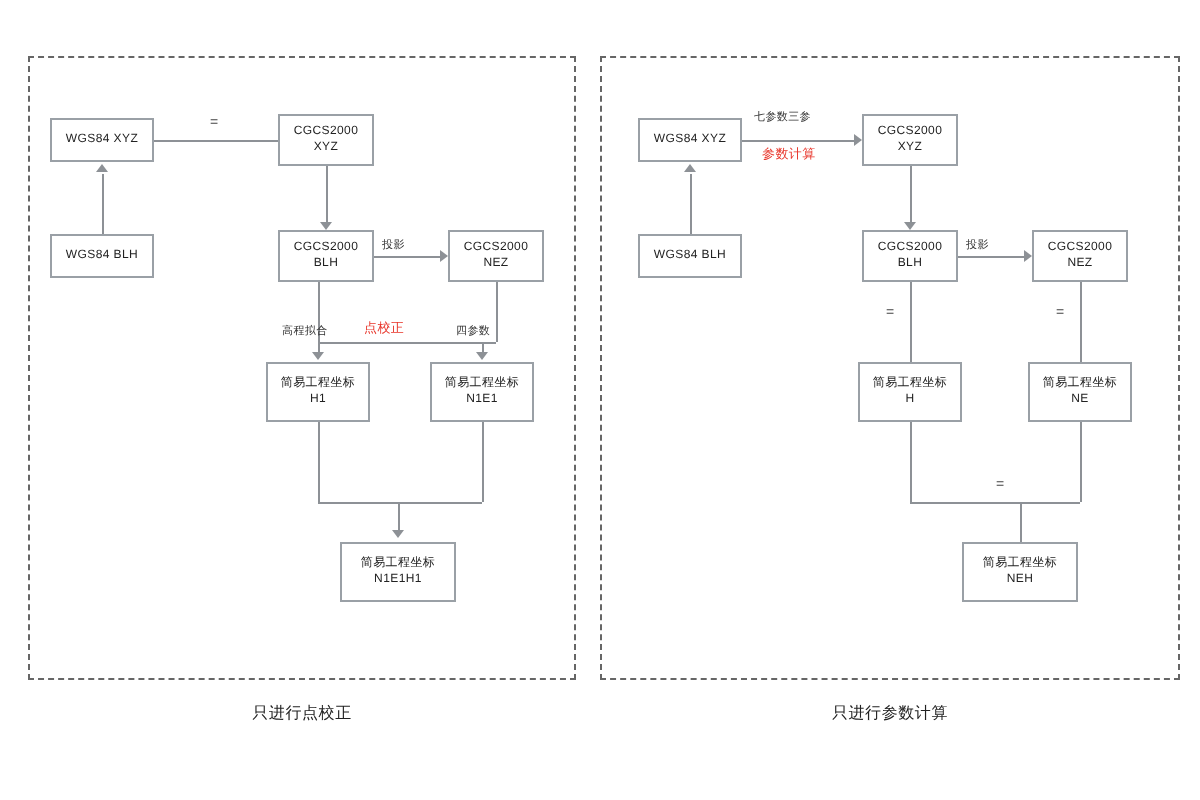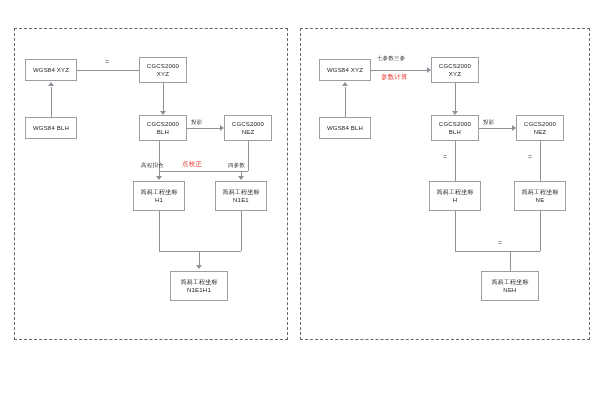--- a/index.html
+++ b/index.html
@@ -158,20 +158,21 @@
 
     <div class="ln v" style="left:226px; top:142px; height:6px;"></div>
     <div class="arrow down" style="left:223px; top:147px;"></div>
 
     <div class="ln v" style="left:144px; top:182px; height:40px;"></div>
     <div class="ln v" style="left:226px; top:182px; height:40px;"></div>
     <div class="ln h" style="left:144px; top:222px; width:82px;"></div>
     <div class="ln v" style="left:184px; top:222px; height:14px;"></div>
     <div class="arrow down" style="left:181px; top:236px;"></div>
 
+    <div class="caption" style="left:0px; top:322px; width:272px;">只进行点校正</div>
   </div>
 
   <div class="panel" id="panel-right">
 
     <div class="node" style="left:18px; top:30px; width:52px; height:22px;">
       <span>WGS84 XYZ</span>
     </div>
 
     <div class="node" style="left:18px; top:88px; width:52px; height:22px;">
       <span>WGS84 BLH</span>
@@ -227,15 +228,16 @@
 
     <div class="ln v" style="left:239px; top:112px; height:40px;"></div>
     <div class="lbl eq" style="left:227px; top:124px;">=</div>
 
     <div class="ln v" style="left:154px; top:182px; height:40px;"></div>
     <div class="ln v" style="left:239px; top:182px; height:40px;"></div>
     <div class="ln h" style="left:154px; top:222px; width:85px;"></div>
     <div class="ln v" style="left:209px; top:222px; height:20px;"></div>
     <div class="lbl eq" style="left:197px; top:210px;">=</div>
 
+    <div class="caption" style="left:0px; top:322px; width:288px;">只进行参数计算</div>
   </div>
 
 </div>
 
 </body></html>

